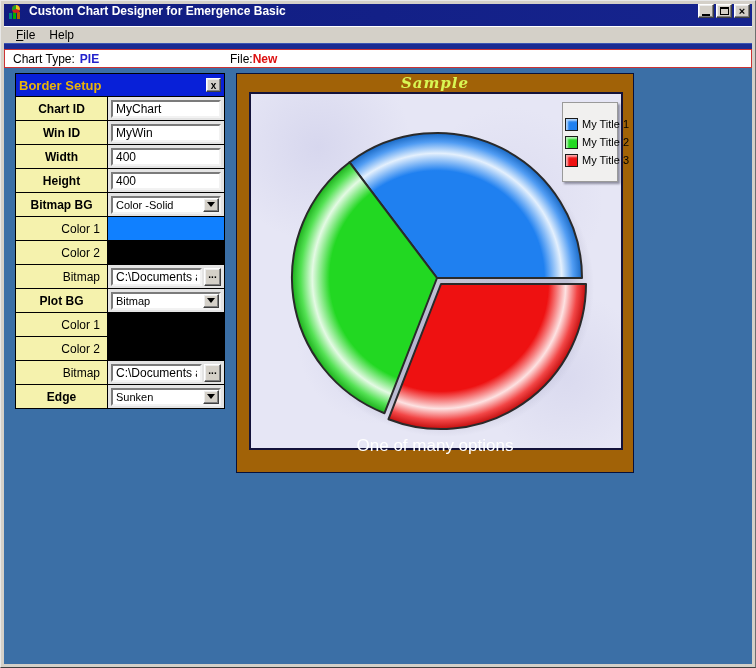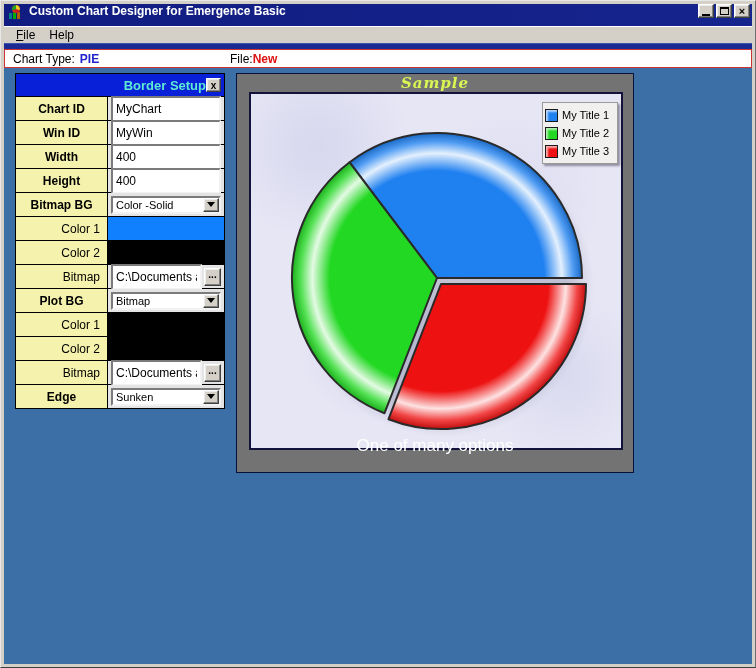--- a/index.html
+++ b/index.html
@@ -43,62 +43,62 @@
   .status-value-new { color:#dd1111; font-weight:bold; }
 
   
   .client-area { flex:1 1 auto; background:#3b6fa6; position:relative; overflow:hidden; }
 
   
   .bs-panel { position:absolute; left:11px; top:5px; width:210px;
     border:1px solid #000; background:#f5f2ad; }
   .bs-title-bar { height:22px; background:#0820d8; display:flex; align-items:center;
     padding:0 3px; position:relative; }
-  .bs-title { flex:1; text-align:right; color:#5eead4; font-size:13px; font-weight:bold; }
+  .bs-title { flex:1; text-align:left; color:#eab308; font-size:13px; font-weight:bold; }
   .bs-close { width:15px; height:14px; font-size:10px; font-weight:bold; }
   .bs-row { display:flex; height:24px; border-top:1px solid #000; }
   .bs-label { width:92px; background:#f5f2ad; border-right:1px solid #000;
     display:flex; align-items:center; justify-content:center;
     font-size:12px; font-weight:bold; color:#000; }
   .bs-label.plain { font-weight:normal; justify-content:flex-end; padding-right:7px; }
   .bs-field { flex:1; background:#e4e4e4; display:flex; align-items:center;
     padding:0 3px; gap:2px; }
   .bs-field.swatch-cell { padding:0; }
-  .win-input { width:100%; height:26px; background:#fff; border:2px solid;
+  .win-input { width:100%; height:18px; background:#fff; border:2px solid;
     border-color:#7b7b7b #f2f2f2 #f2f2f2 #7b7b7b; font-size:12px; padding:0 3px;
     font-family:"Liberation Sans", sans-serif; outline:none; color:#000; }
   .win-input.file { width:86px; flex:1; }
   .browse-btn { width:17px; height:18px; font-size:10px; font-weight:bold; padding-bottom:4px; }
   .win-dropdown { width:100%; height:18px; background:#fff; border:2px solid;
     border-color:#7b7b7b #f2f2f2 #f2f2f2 #7b7b7b; display:flex; align-items:center; }
   .dd-text { flex:1; font-size:11px; padding-left:3px; color:#000; white-space:nowrap;
     overflow:hidden; }
   .dd-btn { width:16px; height:14px; align-self:center; margin-right:0; }
   .tri { width:0; height:0; border-left:4px solid transparent;
     border-right:4px solid transparent; border-top:5px solid #000; }
   .color-swatch { width:100%; height:100%; }
 
   
   .chart-panel { position:absolute; left:232px; top:5px; width:398px; height:400px;
-    background:#737373; border:1px solid #06103a; }
+    background:#a16207; border:1px solid #06103a; }
   .chart-title { position:absolute; top:0; left:0; right:0; height:18px;
     text-align:center; font:italic bold 15px "DejaVu Serif", serif;
     color:#d9f653; letter-spacing:1px; line-height:18px; }
   .plot-area { position:absolute; left:12px; top:18px; width:374px; height:358px;
     border:2px solid #13123a; background-color:#e6e6f5;
     background-image:
       radial-gradient(circle at 18% 15%, #d7d7ee 0, rgba(215,215,238,0) 22%),
       radial-gradient(circle at 70% 30%, #dcdcf0 0, rgba(220,220,240,0) 26%),
       radial-gradient(circle at 35% 70%, #d4d4ec 0, rgba(212,212,236,0) 24%),
       radial-gradient(circle at 85% 80%, #dadaef 0, rgba(218,218,239,0) 20%),
       radial-gradient(circle at 55% 50%, #efeff8 0, rgba(239,239,248,0) 30%); }
   .pie-svg { position:absolute; left:0; top:0; }
-  .chart-legend { position:absolute; top:8px; right:3px; width:76px;
+  .chart-legend { position:absolute; top:8px; right:3px; width:56px;
     background:#f1f0ef; border:1px solid #9a9a9a;
-    box-shadow:2px 2px 2px rgba(40,40,60,0.45); padding:3px 2px; }
+    box-shadow:2px 2px 2px rgba(40,40,60,0.45); padding:12px 2px; }
   .legend-item { display:flex; align-items:center; gap:4px; height:18px; }
   .legend-swatch { width:13px; height:13px; border:1px solid #1a1a1a;
     box-shadow:inset 2px 2px 2px rgba(255,255,255,0.65); flex:0 0 auto; }
   .legend-label { font-size:11px; color:#000; white-space:nowrap; }
   .chart-footer { position:absolute; left:0; right:0; bottom:0; height:36px;
     text-align:center; font-size:17px; font-weight:normal; color:#fff; line-height:20px; }
 </style>
 </head>
 <body>
 

